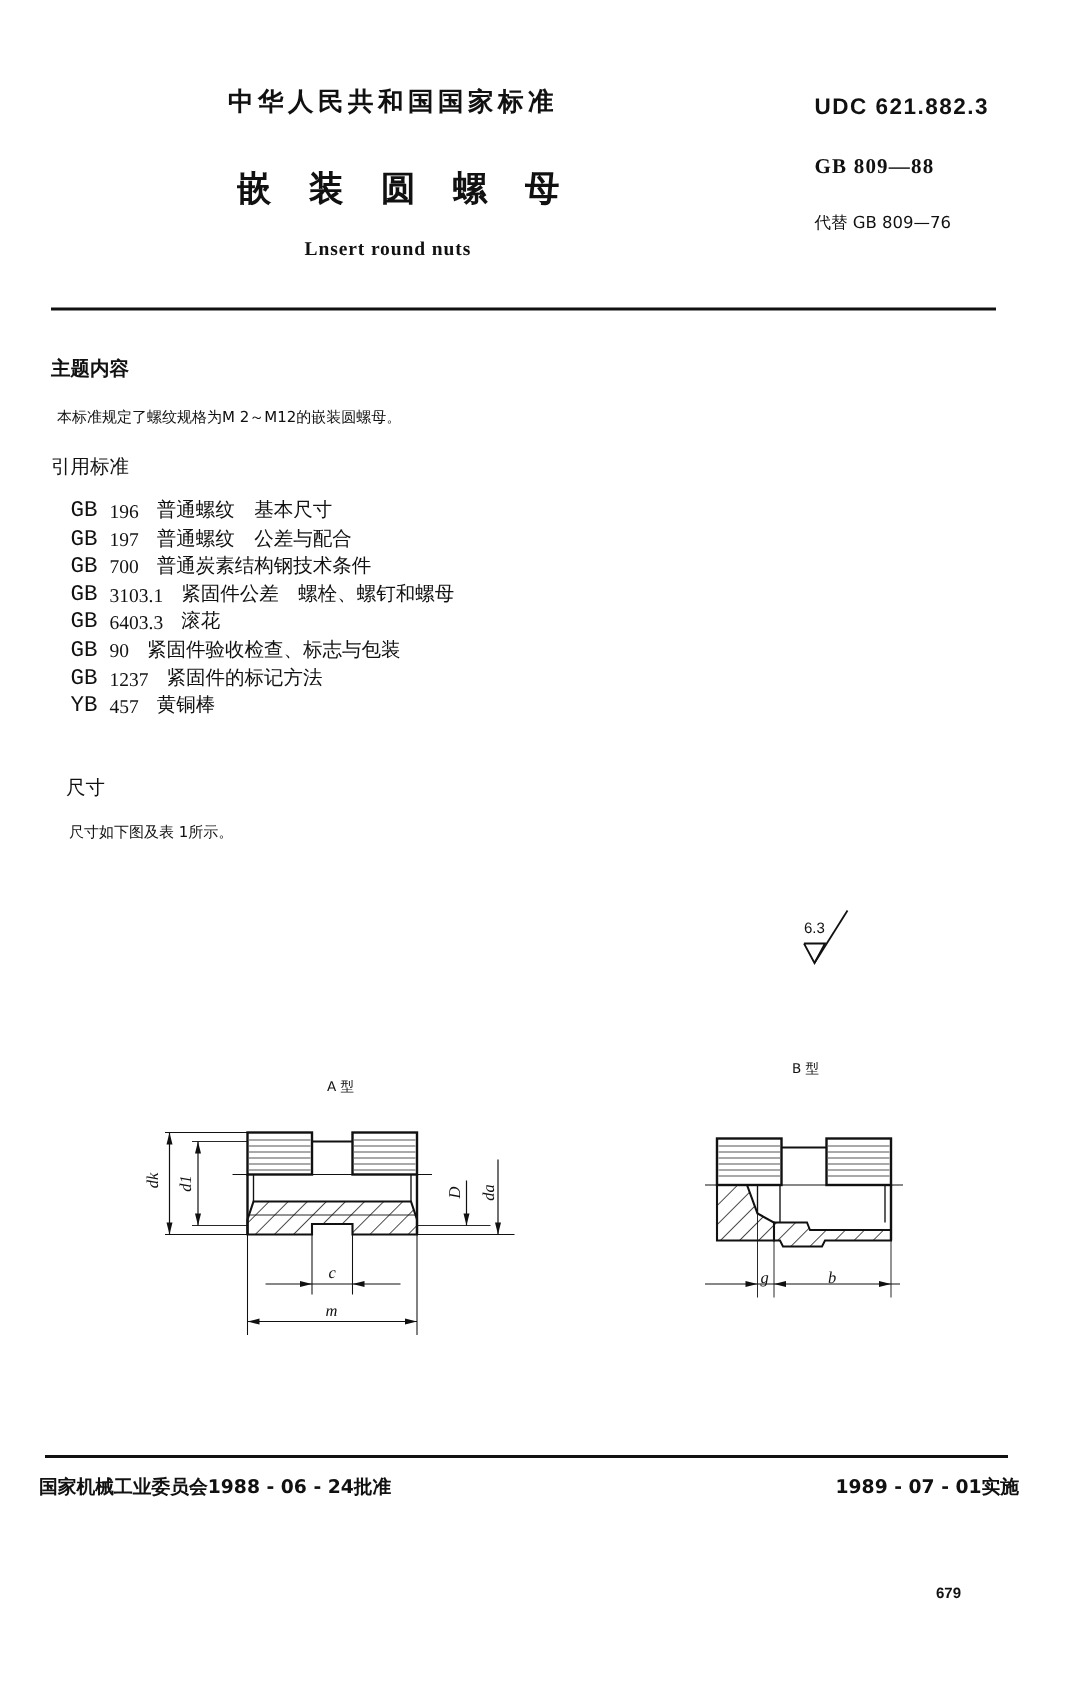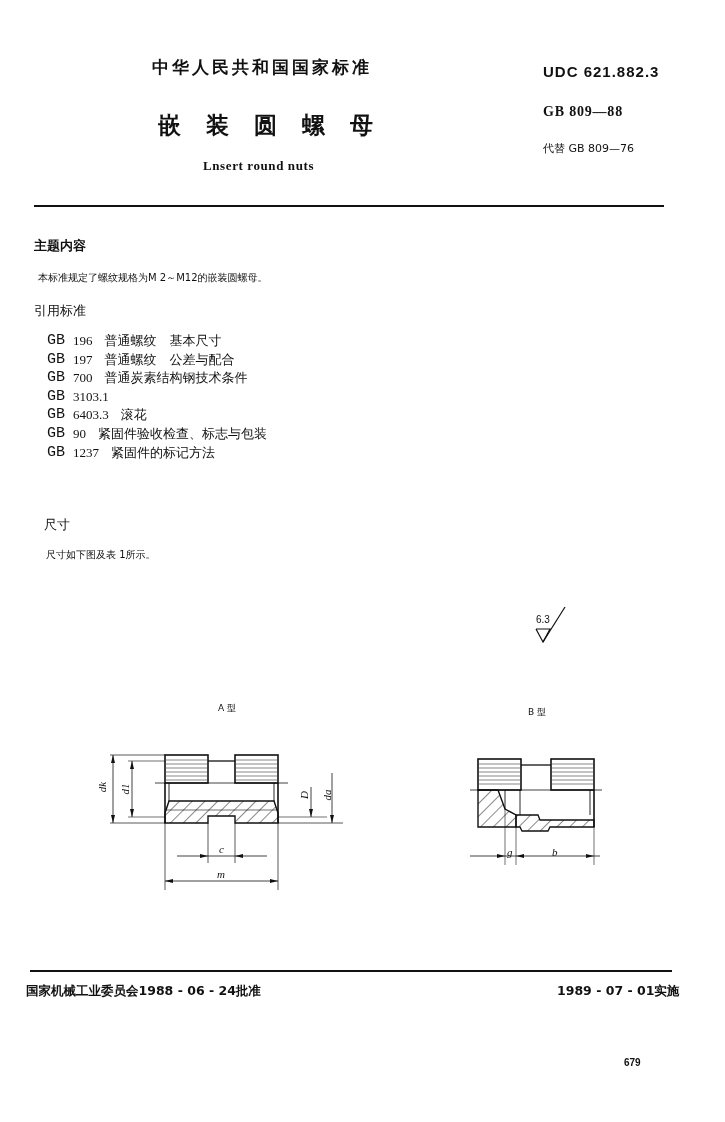--- a/index.html
+++ b/index.html
@@ -55,50 +55,56 @@
     <span class="ref-title">普通螺纹　公差与配合</span>
   </div>
   <div class="ref-row">
     <span class="ref-code">GB</span>
     <span class="ref-num">700</span>
     <span class="ref-title">普通炭素结构钢技术条件</span>
   </div>
   <div class="ref-row">
     <span class="ref-code">GB</span>
     <span class="ref-num">3103.1</span>
+    <span class="ref-title">紧固件公差　螺栓、螺钉和螺母</span>
   </div>
   <div class="ref-row">
     <span class="ref-code">GB</span>
     <span class="ref-num">6403.3</span>
     <span class="ref-title">滚花</span>
   </div>
   <div class="ref-row">
     <span class="ref-code">GB</span>
     <span class="ref-num">90</span>
     <span class="ref-title">紧固件验收检查、标志与包装</span>
   </div>
   <div class="ref-row">
     <span class="ref-code">GB</span>
     <span class="ref-num">1237</span>
     <span class="ref-title">紧固件的标记方法</span>
+  </div>
+  <div class="ref-row">
+    <span class="ref-code">YB</span>
+    <span class="ref-num">457</span>
+    <span class="ref-title">黄铜棒</span>
   </div>
 </div>
 
 <div class="abs sec" style="left:44px; top:516px;">尺寸</div>
 <div class="abs body-text" style="left:46px; top:548px;">尺寸如下图及表 1所示。</div>
 
 <div class="abs" style="left:533px; top:605px; width:40px; height:45px;">
   <svg width="40" height="45" viewBox="0 0 40 45">
     <polyline points="3,24 17,24 10,37 3,24" fill="none" stroke="#111" stroke-width="1.2"></polyline>
     <line x1="10" y1="37" x2="32" y2="2" stroke="#111" stroke-width="1.2"></line>
   </svg>
   <span class="abs" style="left:3px; top:9px; font-family:'Liberation Sans',sans-serif; font-size:10px;">6.3</span>
 </div>
 
-<div class="abs fig-label" style="left:218px; top:702px;">A 型</div>
+<div class="abs fig-label" style="left:218px; top:718px;">A 型</div>
 <div class="abs fig-label" style="left:528px; top:706px;">B 型</div>
 
 <div class="abs" style="left:95px; top:745px; width:260px; height:150px;">
   <svg width="260" height="150" viewBox="0 0 260 150">
     <defs>
       <pattern id="hatchA" width="9" height="9" patternUnits="userSpaceOnUse" patternTransform="rotate(45)">
         <line x1="0" y1="0" x2="0" y2="9" stroke="#111" stroke-width="1"></line>
       </pattern>
     </defs>
 

